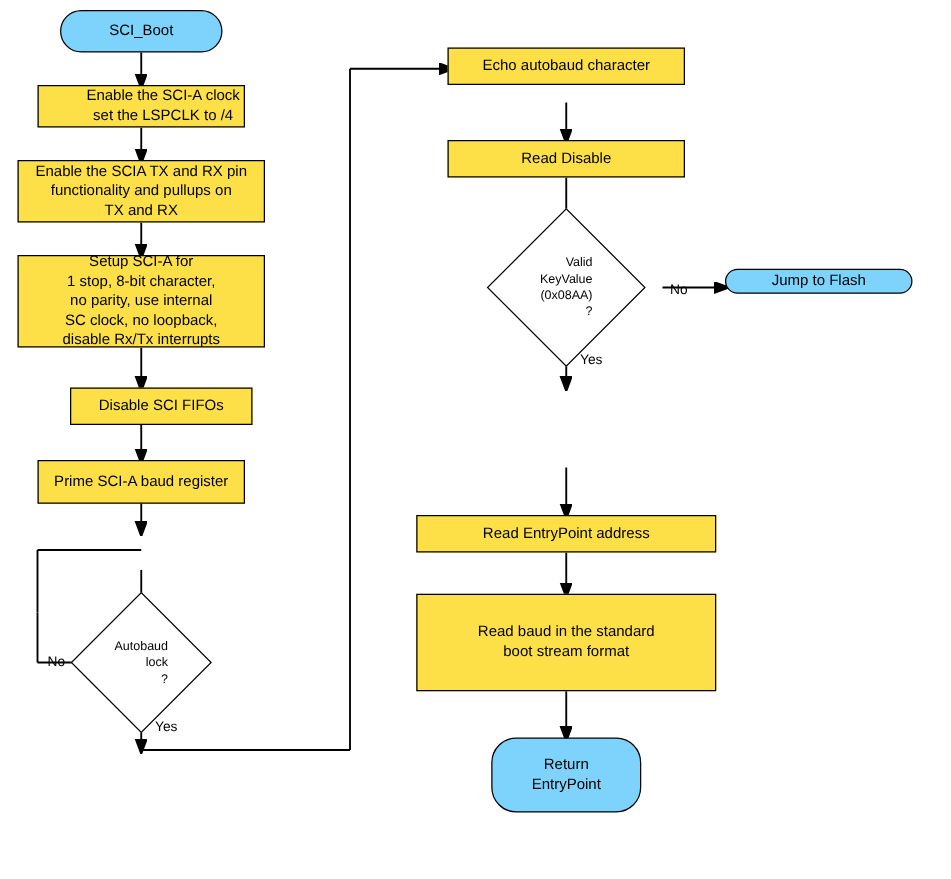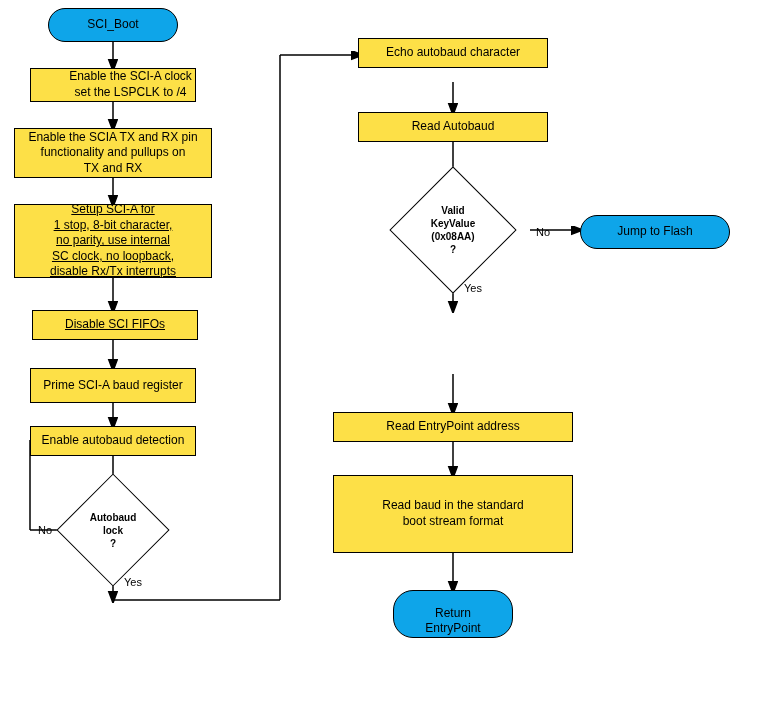--- a/index.html
+++ b/index.html
@@ -22,39 +22,38 @@
       position: absolute;
       display: flex;
       align-items: center;
       justify-content: center;
       text-align: center;
       line-height: 1.3;
     }
     .rounded-rect {
       border: 1.5px solid #000;
       border-radius: 20px;
-      background: #0ea5e9;
+      background: #7dd3fc;
     }
     .rect {
       border: 1.5px solid #000;
       background: #fde047;
     }
     .diamond {
       background: #fff;
       transform: rotate(45deg);
     }
     .diamond-label {
       position: absolute;
       display: flex;
       align-items: center;
       justify-content: center;
-      text-align: center;
+      text-align: right;
       transform: rotate(0deg);
       line-height: 1.3;
-      font-weight: bold;
     }
     
     .arrows-svg {
       position: absolute;
       top: 0;
       left: 0;
       width: 761px;
       height: 703px;
       pointer-events: none;
     }
@@ -129,39 +128,36 @@
     <span style="white-space:pre-line;margin-left:35px;">Enable the SCI-A clock
 set the LSPCLK to /4</span>
   </div>
 
   <div class="node rect" style="left:14px; top:128px; width:198px; height:50px;">
     <span style="white-space:pre-line;">Enable the SCIA TX and RX pin
 functionality and pullups on
 TX and RX</span>
   </div>
 
-  <div class="node rect" style="left:14px; top:204px; width:198px; height:74px;text-decoration:underline;">
+  <div class="node rect" style="left:14px; top:204px; width:198px; height:74px;">
     <span style="white-space:pre-line;">Setup SCI-A for
 1 stop, 8-bit character,
 no parity, use internal
 SC clock, no loopback,
 disable Rx/Tx interrupts</span>
   </div>
 
-  <div class="node rect" style="left:32px; top:310px; width:166px; height:30px;text-decoration:underline;">
+  <div class="node rect" style="left:56px; top:310px; width:146px; height:30px;">
     <span>Disable SCI FIFOs</span>
   </div>
 
   <div class="node rect" style="left:30px; top:368px; width:166px; height:35px;">
     <span>Prime SCI-A baud register</span>
   </div>
 
-  <div class="node rect" style="left:30px; top:426px; width:166px; height:30px;">
-    <span>Enable autobaud detection</span>
-  </div>
 
   <div class="node" style="left:73px; top:490px; width:80px; height:80px;">
     <div class="diamond" style="width:80px; height:80px; border:1.5px solid #000; background:#fff;">
     </div>
     <div class="diamond-label" style="position:absolute; top:0; left:0; width:80px; height:80px; font-size:10px;">
       <span style="white-space:pre-line;">Autobaud
 lock
 ?</span>
     </div>
   </div>
@@ -175,21 +171,21 @@
   </div>
 
   <div class="node" style="left:100px; top:650px; width:30px; height:20px; font-size:11px;">
   </div>
 
   <div class="node rect" style="left:358px; top:38px; width:190px; height:30px;">
     <span>Echo autobaud character</span>
   </div>
 
   <div class="node rect" style="left:358px; top:112px; width:190px; height:30px;">
-    <span>Read Autobaud</span>
+    <span>Read Disable</span>
   </div>
 
   <div class="node" style="left:408px; top:185px; width:90px; height:90px;">
     <div class="diamond" style="width:90px; height:90px; border:1.5px solid #000; background:#fff;">
     </div>
     <div class="diamond-label" style="position:absolute; top:0; left:0; width:90px; height:90px; font-size:10px;">
       <span style="white-space:pre-line;">Valid
 KeyValue
 (0x08AA)
 ?</span>
@@ -197,32 +193,32 @@
   </div>
 
   <div class="node" style="left:528px; top:222px; width:30px; height:20px; font-size:11px;">
     <span>No</span>
   </div>
 
   <div class="node" style="left:458px; top:278px; width:30px; height:20px; font-size:11px;">
     <span>Yes</span>
   </div>
 
-  <div class="node rounded-rect" style="left:580px; top:215px; width:150px; height:34px;">
+  <div class="node rounded-rect" style="left:580px; top:215px; width:150px; height:20px;">
     <span>Jump to Flash</span>
   </div>
 
 
   <div class="node rect" style="left:333px; top:412px; width:240px; height:30px;">
     <span>Read EntryPoint address</span>
   </div>
 
   <div class="node rect" style="left:333px; top:475px; width:240px; height:78px;">
     <span style="white-space:pre-line;">Read baud in the standard
 boot stream format</span>
   </div>
 
-  <div class="node rounded-rect" style="left:393px; top:590px; width:120px; height:48px;align-items:flex-end;">
+  <div class="node rounded-rect" style="left:393px; top:590px; width:120px; height:60px;">
     <span style="white-space:pre-line;">Return
 EntryPoint</span>
   </div>
 
 </div>
 
 </body></html>

